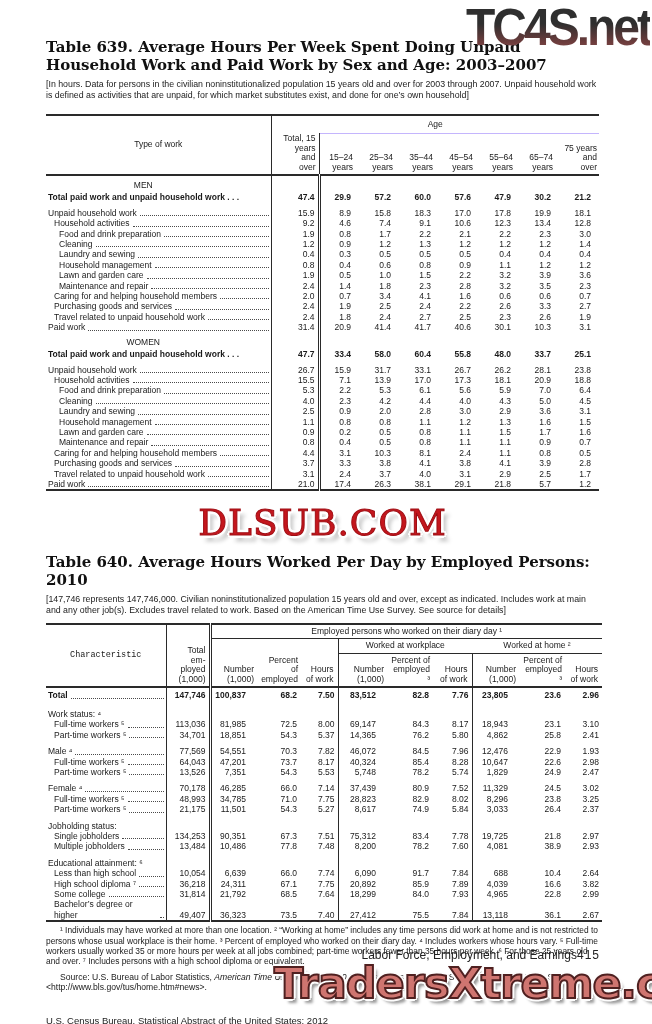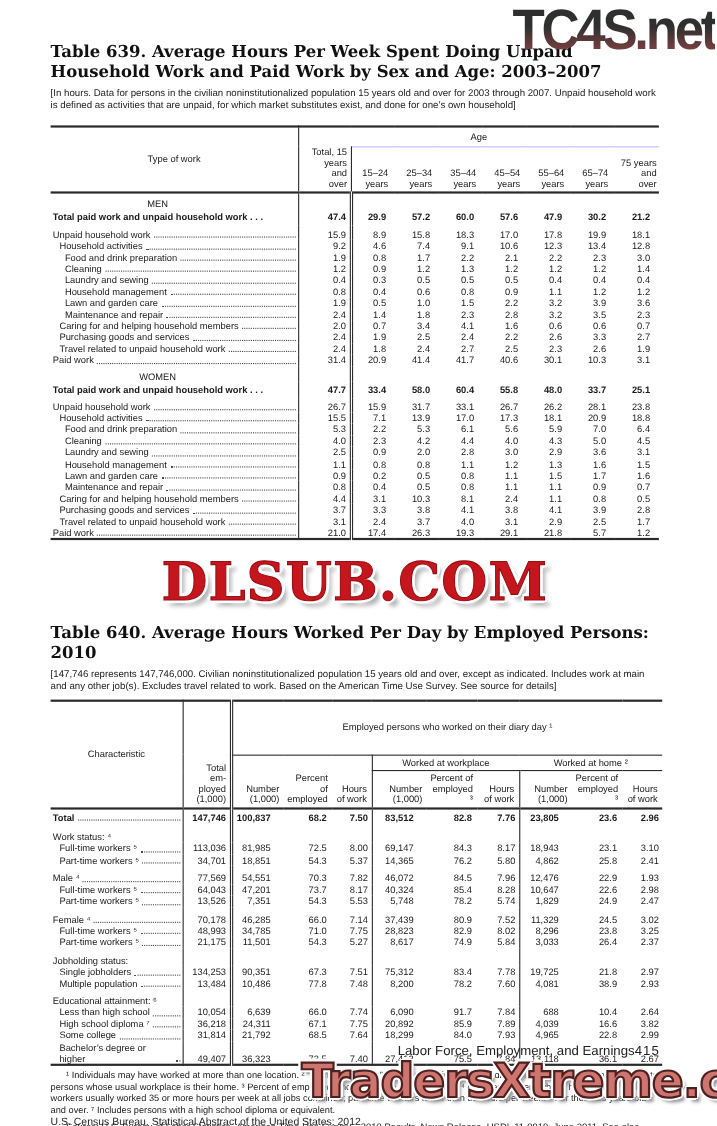--- a/index.html
+++ b/index.html
@@ -7,21 +7,21 @@
         font-family:"Liberation Sans",sans-serif;color:#1a1a1a;}
   .content{position:absolute;left:46px;top:0;width:553px;}
 
   
   .wm-top{position:absolute;top:2px;right:2px;z-index:5;
     font-family:"Liberation Sans",sans-serif;font-weight:800;font-size:48px;line-height:1;
     letter-spacing:-3px;transform:scaleY(1.08);transform-origin:top right;
     background:linear-gradient(#2f2f2f 42%,#6e3d3d 78%,#8a5050 100%);
     -webkit-background-clip:text;background-clip:text;color:transparent;}
   .wm-mid{width:max-content;margin:12px auto 2px auto;
-    font-family:"DejaVu Serif",serif;font-weight:bold;font-size:48px;line-height:1.1;
+    font-family:"DejaVu Serif",serif;font-weight:normal;font-size:36px;line-height:1.1;
     letter-spacing:1px;color:#c5161d;-webkit-text-stroke:1px #9e0d13;
     text-shadow:-3px 0 0 #fff,3px 0 0 #fff,0 -3px 0 #fff,0 3px 0 #fff,
       -2px -2px 0 #fff,2px 2px 0 #fff,-2px 2px 0 #fff,2px -2px 0 #fff,
       5px 6px 4px #b5b5b5;}
   .wm-bottom{position:absolute;left:274px;top:960px;z-index:6;
     font-family:"DejaVu Sans",sans-serif;font-weight:bold;font-size:43px;line-height:1.1;
     letter-spacing:-1px;color:#cf7570;-webkit-text-stroke:2px #4f2020;
     text-shadow:-3px 0 0 #fdfdfd,3px 0 0 #fdfdfd,0 -3px 0 #fdfdfd,0 3px 0 #fdfdfd,
       -2px -2px 0 #fdfdfd,2px 2px 0 #fdfdfd,-2px 2px 0 #fdfdfd,2px -2px 0 #fdfdfd,
       4px 5px 3px #9a9a9a;}
@@ -60,23 +60,23 @@
   #t639 thead .total{text-align:right;border-right:1px solid #2a2a2a;padding:1px 3px 2px 0;}
   #t639 thead .age{border-top:1px solid #c4b5fd;text-align:right;padding:1px 6px 2px 0;}
   #t639 thead .age.last{padding-right:2px;}
   #t639 tbody tr:first-child td{border-top:2px solid #2a2a2a;}
   #t639 td.c1{border-right:3px double #2a2a2a;text-align:right;padding-right:3px;}
   #t639 td.age{text-align:right;padding-right:8px;}
 
   
   #t640{width:556px;margin-top:7px;border-top:2px solid #2a2a2a;border-bottom:2px solid #2a2a2a;}
   #t640 thead th{font-size:8.5px;line-height:9.5px;vertical-align:bottom;}
-  #t640 thead .stub{text-align:center;vertical-align:middle;border-right:1px solid #2a2a2a;}
+  #t640 thead .stub{text-align:center;vertical-align:middle;border-right:1px solid #2a2a2a;font-family:Liberation Mono, monospace;}
   #t640 thead .totalh{text-align:right;border-right:3px double #2a2a2a;padding:1px 3px 2px 0;}
-  #t640 thead .diary{text-align:center;border-bottom:1px solid #2a2a2a;padding:19px 0;}
+  #t640 thead .diary{text-align:center;border-bottom:1px solid #2a2a2a;padding:2px 0;}
   #t640 thead .grp{text-align:center;border-bottom:1px solid #2a2a2a;padding:2px 0;}
   #t640 thead th.sub{text-align:right;padding:2px 4px 2px 0;}
   #t640 thead th.ge{border-right:1px solid #2a2a2a;}
   #t640 tbody tr:first-child td{border-top:2px solid #2a2a2a;}
   #t640 td.c1{border-right:3px double #2a2a2a;text-align:right;padding-right:3px;}
   #t640 td.n{text-align:right;padding-right:12px;}
   #t640 td.p{text-align:right;padding-right:5px;}
   #t640 td.h{text-align:right;padding-right:3px;}
   #t640 td.h1,#t640 td.h2{border-right:1px solid #2a2a2a;}
 
@@ -560,21 +560,21 @@
           <tr>
             <td class="label">
               <div class="labwrap ind0">
                 <span class="lbl">Paid work</span>
                 <span class="leader"></span>
               </div>
             </td>
             <td class="c1">21.0</td>
             <td class="age">17.4</td>
             <td class="age">26.3</td>
-            <td class="age">19.3</td>
+            <td class="age">38.1</td>
             <td class="age">29.1</td>
             <td class="age">21.8</td>
             <td class="age">5.7</td>
             <td class="age">1.2</td>
           </tr>
         </tbody>
     </table>
 
 
     <div class="wm-mid">DLSUB.COM</div>
@@ -842,21 +842,21 @@
             <td class="n">75,312</td>
             <td class="p">83.4</td>
             <td class="h h2">7.78</td>
             <td class="n">19,725</td>
             <td class="p">21.8</td>
             <td class="h">2.97</td>
           </tr>
           <tr>
             <td class="label">
               <div class="labwrap ind1">
-                <span class="lbl">Multiple population</span>
+                <span class="lbl">Multiple jobholders</span>
                 <span class="leader"></span>
               </div>
             </td>
             <td class="c1">13,484</td>
             <td class="n">10,486</td>
             <td class="p">77.8</td>
             <td class="h h1">7.48</td>
             <td class="n">8,200</td>
             <td class="p">78.2</td>
             <td class="h h2">7.60</td>

